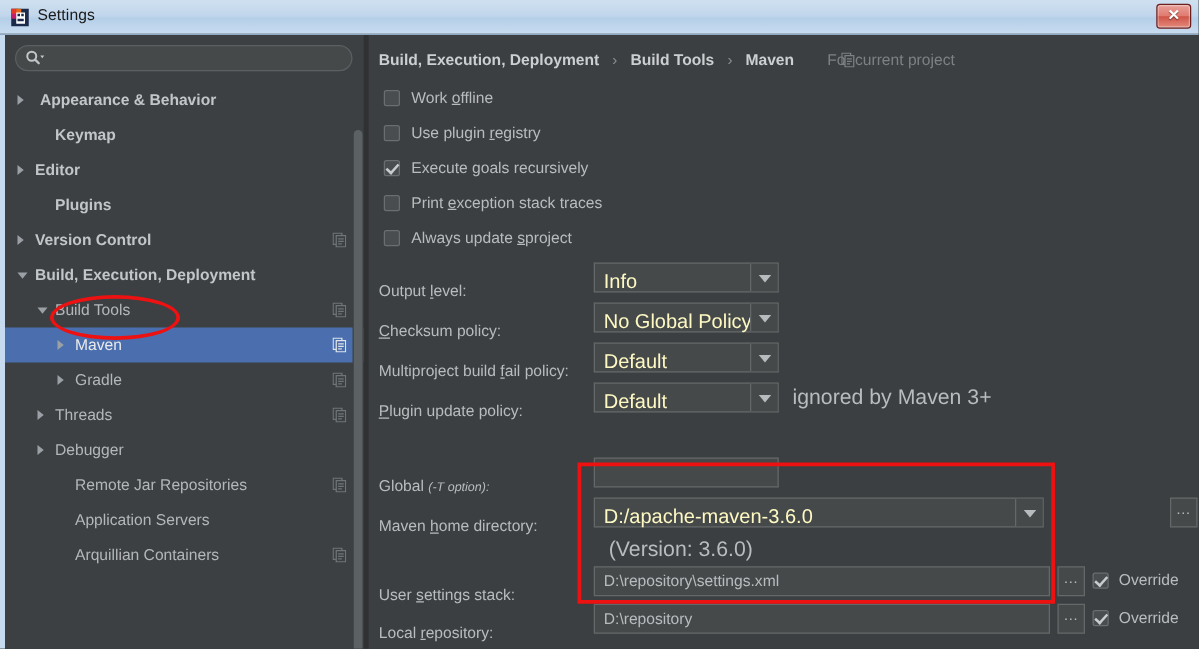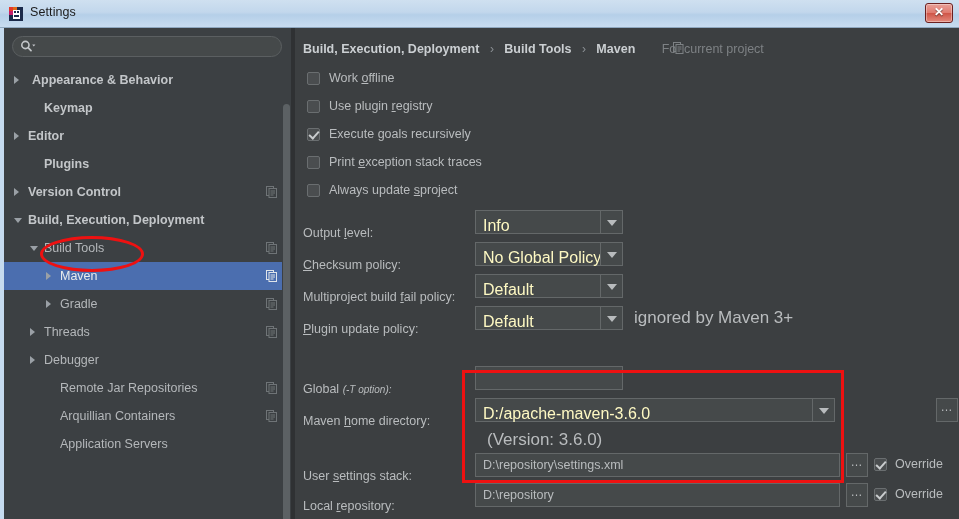--- a/index.html
+++ b/index.html
@@ -409,31 +409,31 @@
             <div class="tlabel" style="left: 56px;">Remote Jar Repositories</div>
             <svg class="copyicon" viewBox="0 0 11 12">
               <rect x="0.5" y="0.5" width="7" height="9" fill="none" stroke="#6f7477"></rect>
               <rect x="3" y="2.5" width="7.5" height="9" fill="#3c4043" stroke="#6f7477"></rect>
               <line x1="4.5" y1="5" x2="9" y2="5" stroke="#6f7477"></line>
               <line x1="4.5" y1="7" x2="9" y2="7" stroke="#6f7477"></line>
               <line x1="4.5" y1="9" x2="7.5" y2="9" stroke="#6f7477"></line>
             </svg>
           </div>
           <div class="trow">
+            <div class="tlabel" style="left: 56px;">Application Servers</div>
+          </div>
+          <div class="trow">
             <div class="tlabel" style="left: 56px;">Arquillian Containers</div>
             <svg class="copyicon" viewBox="0 0 11 12">
               <rect x="0.5" y="0.5" width="7" height="9" fill="none" stroke="#6f7477"></rect>
               <rect x="3" y="2.5" width="7.5" height="9" fill="#3c4043" stroke="#6f7477"></rect>
               <line x1="4.5" y1="5" x2="9" y2="5" stroke="#6f7477"></line>
               <line x1="4.5" y1="7" x2="9" y2="7" stroke="#6f7477"></line>
               <line x1="4.5" y1="9" x2="7.5" y2="9" stroke="#6f7477"></line>
             </svg>
-          </div>
-          <div class="trow">
-            <div class="tlabel" style="left: 56px;">Application Servers</div>
           </div>
           <div class="trow"></div>
         </div>
 
       <div id="sb-track">
         <div id="sb-thumb"></div>
       </div>
     </div>
 
     <div id="divider"></div>

